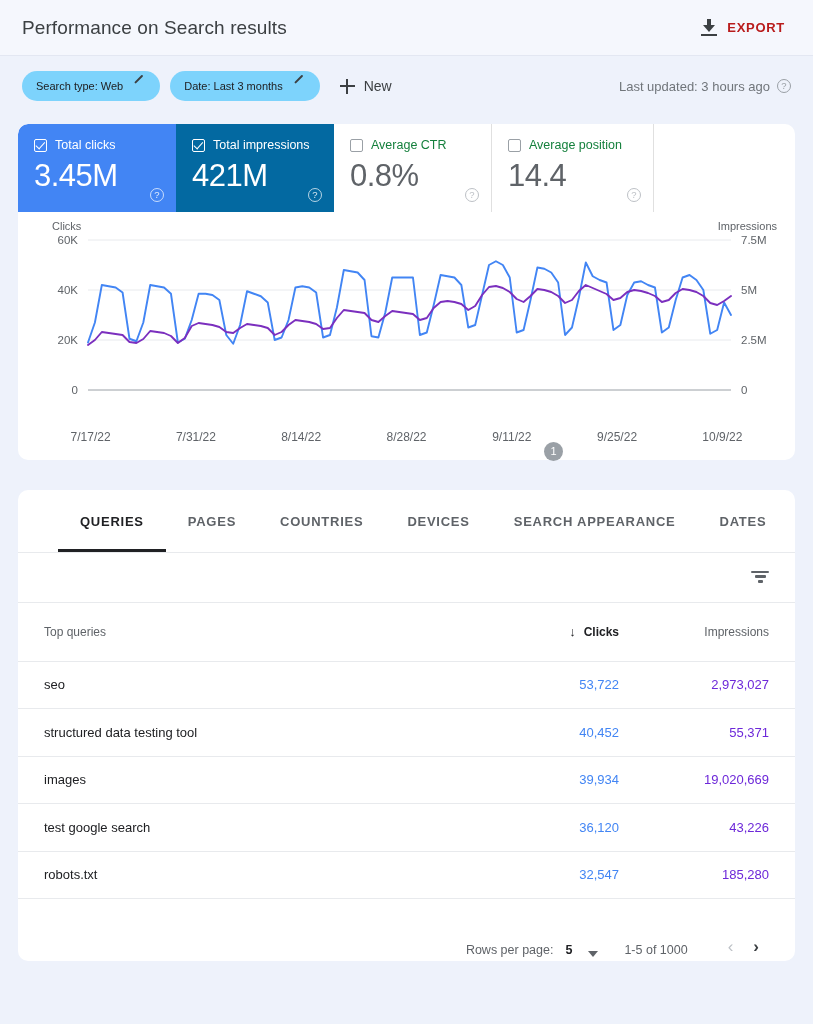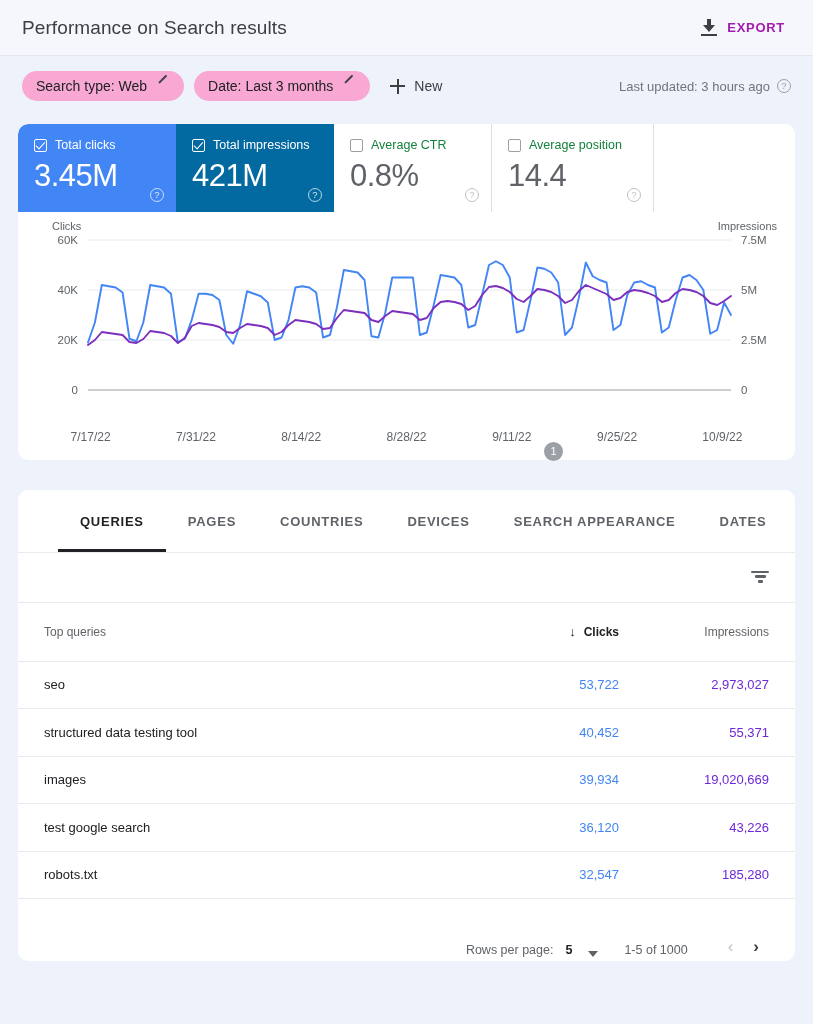--- a/index.html
+++ b/index.html
@@ -20,40 +20,40 @@
   }
   .page-title {
     font-size: 19px; color: #3c4043; letter-spacing: .1px;
   }
   .spacer { flex: 1; }
   .export-btn {
     display: flex; align-items: center; gap: 10px;
     cursor: pointer; padding: 4px 6px;
   }
   .export-label {
-    font-size: 13px; font-weight: bold; letter-spacing: .7px; color: #a21caf;
+    font-size: 13px; font-weight: bold; letter-spacing: .7px; color: #b91c1c;
   }
   .dl-icon { width: 16px; height: 17px; position: relative; }
   .dl-icon .stem { position:absolute; left:6px; top:0; width:4px; height:8px; background:#3c4043; }
   .dl-icon .head {
     position:absolute; left:2px; top:6px; width:0; height:0;
     border-left:6px solid transparent; border-right:6px solid transparent;
     border-top:7px solid #3c4043;
   }
   .dl-icon .base { position:absolute; left:0; bottom:0; width:16px; height:2px; background:#3c4043; }
 
   
   .filterbar {
     height: 60px; display: flex; align-items: center; padding: 0 22px; gap: 10px;
   }
   .chip {
     display: flex; align-items: center; gap: 10px;
-    background: #f9a8d4; color: #202124;
+    background: #7dd3fc; color: #202124;
     border-radius: 16px; height: 30px; padding: 0 14px;
-    font-size: 14px; cursor: pointer; white-space: nowrap;
+    font-size: 11px; cursor: pointer; white-space: nowrap;
   }
   .pencil { width: 13px; height: 13px; position: relative; flex: none; }
   .pencil::before {
     content: ""; position: absolute; left: 2px; top: 2px;
     width: 11px; height: 2.4px; background: #3c4043;
     transform: rotate(-45deg); transform-origin: left center; border-radius: 1px;
   }
   .new-btn {
     display: flex; align-items: center; gap: 9px; cursor: pointer;
     padding: 0 10px; height: 30px; font-size: 14px; color: #3c4043;

